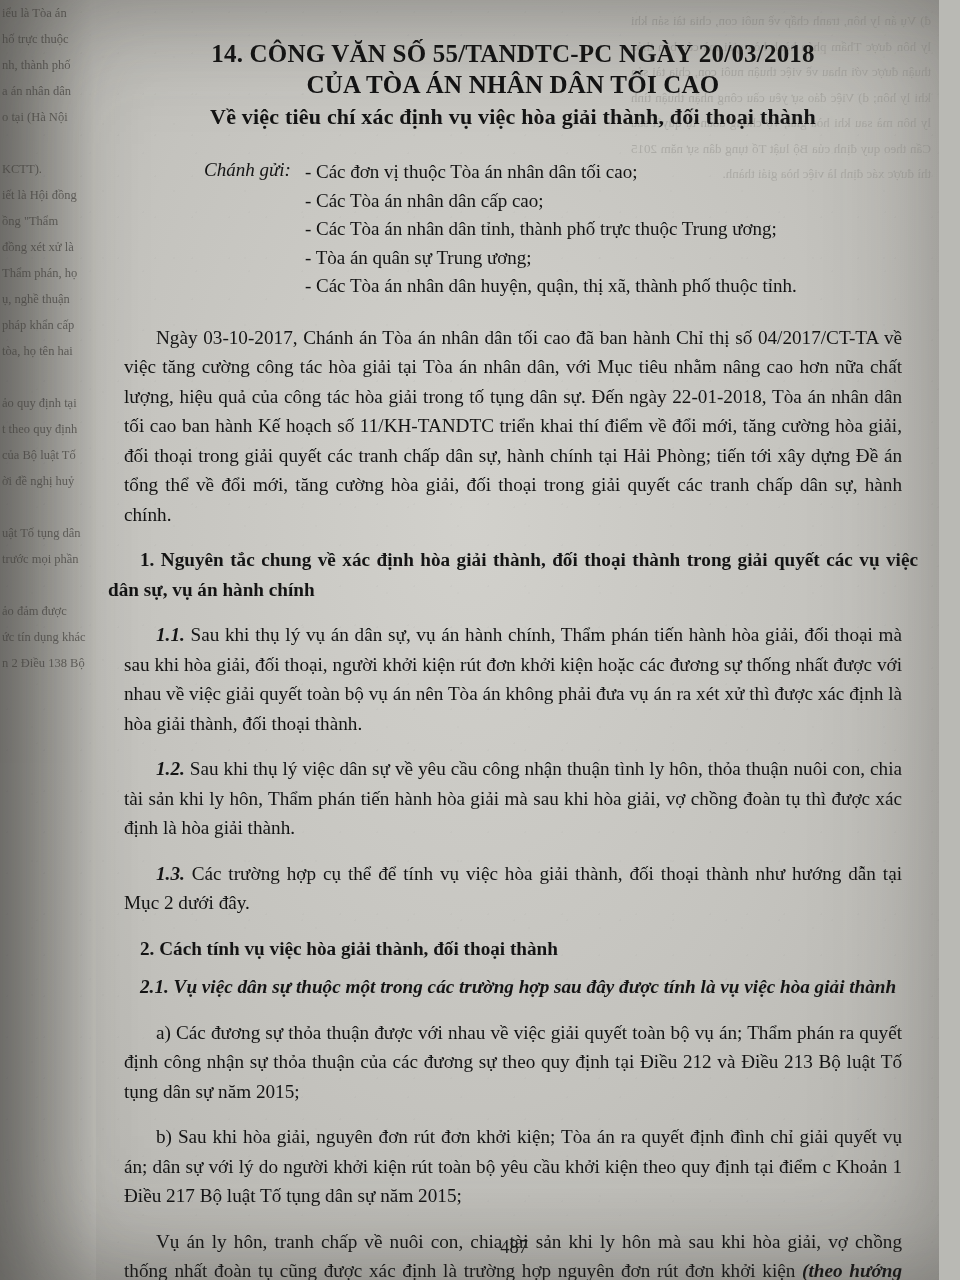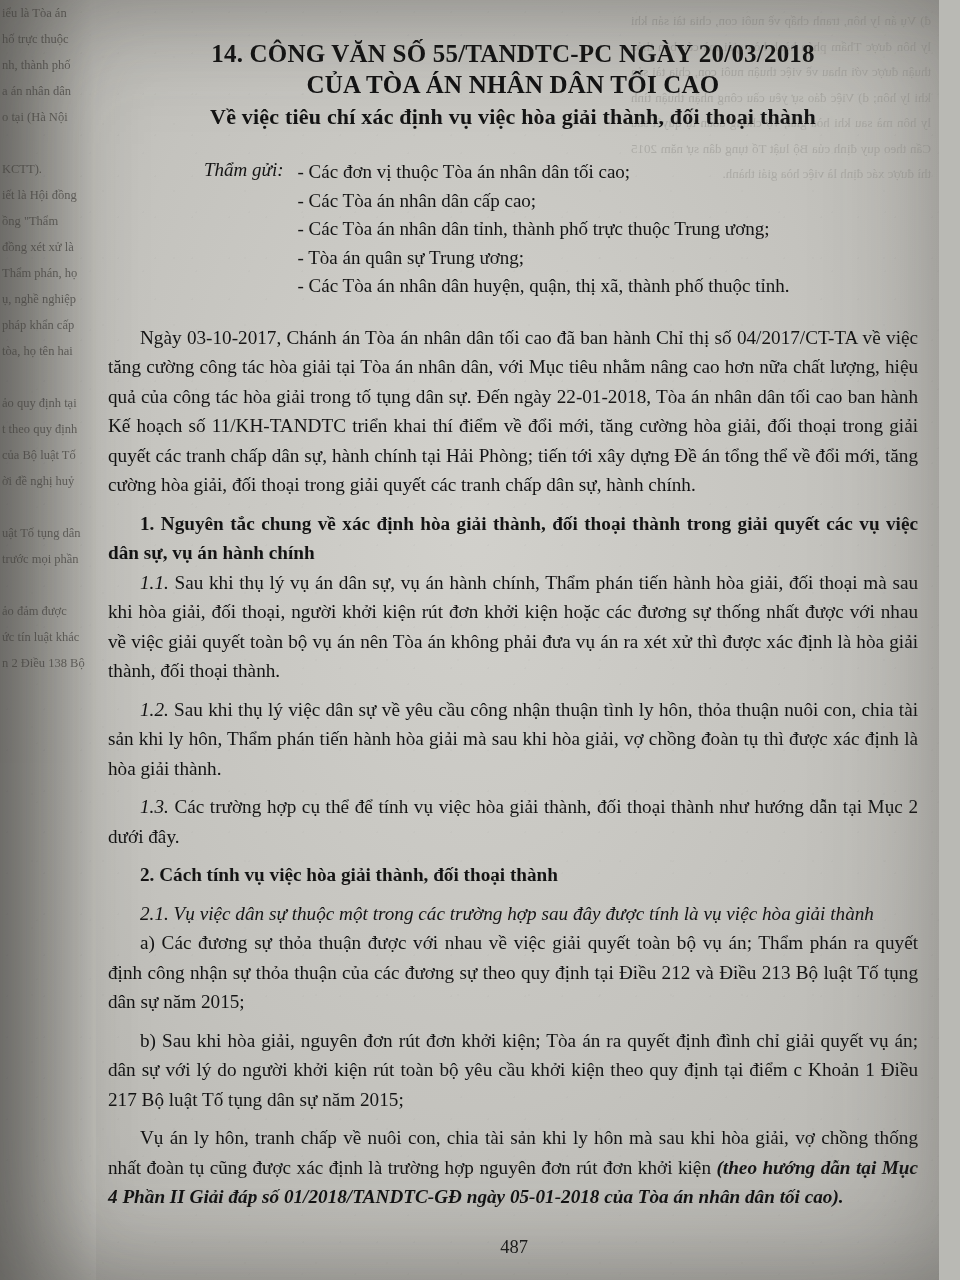--- a/index.html
+++ b/index.html
@@ -111,21 +111,21 @@
   .recipients li {
     font-size: 19px;
     line-height: 28.5px;
     white-space: nowrap;
   }
 
   p.para {
     font-size: 19.2px;
     line-height: 29.5px;
     text-align: justify;
-    margin: 0;
+    margin: 16px;
     text-indent: 32px;
     hyphens: none;
   }
   p.para + p.para { margin-top: 9px; }
   p.first-body { margin-top: 22px; }
 
   p.heading {
     font-size: 19.2px;
     line-height: 29.5px;
     text-align: justify;
@@ -136,21 +136,21 @@
   p.heading-sub {
     font-size: 19.2px;
     line-height: 29.5px;
     text-align: justify;
     margin: 9px 0 0 0;
     text-indent: 32px;
     font-weight: bold;
     font-style: italic;
   }
   .it { font-style: italic; font-weight: bold; }
-  .bi { font-weight: normal; font-style: italic; }
+  .bi { font-weight: bold; font-style: italic; }
 
   .page-number {
     position: absolute;
     bottom: 22px;
     left: 0;
     width: 836px;
     text-align: center;
     font-size: 18.5px;
     color: #1a1a1a;
   }
@@ -187,50 +187,50 @@
         <div>hố trực thuộc</div>
         <div>nh, thành phố</div>
         <div>a án nhân dân</div>
         <div>o tại (Hà Nội</div>
         <div>&nbsp;</div>
         <div>KCTT).</div>
         <div>iết là Hội đồng</div>
         <div>ồng "Thẩm</div>
         <div>đồng xét xử là</div>
         <div>Thẩm phán, họ</div>
-        <div>ụ, nghề nghiệp</div>
+        <div>ụ, nghề thuận</div>
         <div>pháp khẩn cấp</div>
         <div>tòa, họ tên hai</div>
         <div>&nbsp;</div>
         <div>ảo quy định tại</div>
         <div>t theo quy định</div>
         <div>của Bộ luật Tố</div>
         <div>ời đề nghị huỷ</div>
         <div>&nbsp;</div>
         <div>uật Tố tụng dân</div>
         <div>trước mọi phần</div>
         <div>&nbsp;</div>
         <div>ảo đảm được</div>
-        <div>ức tín luật khác</div>
+        <div>ức tín dụng khác</div>
         <div>n 2 Điều 138 Bộ</div>
       </div>
   </div>
 
   <div id="right-ghost">đ) Vụ án ly hôn, tranh chấp về nuôi con, chia tài sản khi ly hôn được Thẩm phán hành hòa giải mà các bên thỏa thuận được với nhau về việc thuận nuôi con, chia tài sản khi ly hôn; d) Việc đảo sự yêu cầu công nhận thuận tình ly hôn mà sau khi hòa giải, vợ chồng đoàn tụ quyết sau Cấn theo quy định của Bộ luật Tố tụng dân sự năm 2015 thì được xác định là việc hòa giải thành.</div>
 
   <div id="content">
 
     <div class="doc-title">
       <span class="ln1">14.  CÔNG VĂN SỐ 55/TANDTC-PC NGÀY 20/03/2018</span>
       <span class="ln2">CỦA TÒA ÁN NHÂN DÂN TỐI CAO</span>
       <span class="doc-subtitle">Về việc tiêu chí xác định vụ việc hòa giải thành, đối thoại thành</span>
     </div>
 
     <div class="recipients">
-      <div class="kg">Thẩm gửi:</div>
+      <div class="kg">Chánh gửi:</div>
       <ul>
         <li>- Các đơn vị thuộc Tòa án nhân dân tối cao;</li>
         <li>- Các Tòa án nhân dân cấp cao;</li>
         <li>- Các Tòa án nhân dân tỉnh, thành phố trực thuộc Trung ương;</li>
         <li>- Tòa án quân sự Trung ương;</li>
         <li>- Các Tòa án nhân dân huyện, quận, thị xã, thành phố thuộc tỉnh.</li>
       </ul>
     </div>
 
     <p class="para first-body">Ngày 03-10-2017, Chánh án Tòa án nhân dân tối cao đã ban hành Chỉ thị số 04/2017/CT-TA về việc tăng cường công tác hòa giải tại Tòa án nhân dân, với Mục tiêu nhằm nâng cao hơn nữa chất lượng, hiệu quả của công tác hòa giải trong tố tụng dân sự. Đến ngày 22-01-2018, Tòa án nhân dân tối cao ban hành Kế hoạch số 11/KH-TANDTC triển khai thí điểm về đổi mới, tăng cường hòa giải, đối thoại trong giải quyết các tranh chấp dân sự, hành chính tại Hải Phòng; tiến tới xây dựng Đề án tổng thể về đổi mới, tăng cường hòa giải, đối thoại trong giải quyết các tranh chấp dân sự, hành chính.</p>

